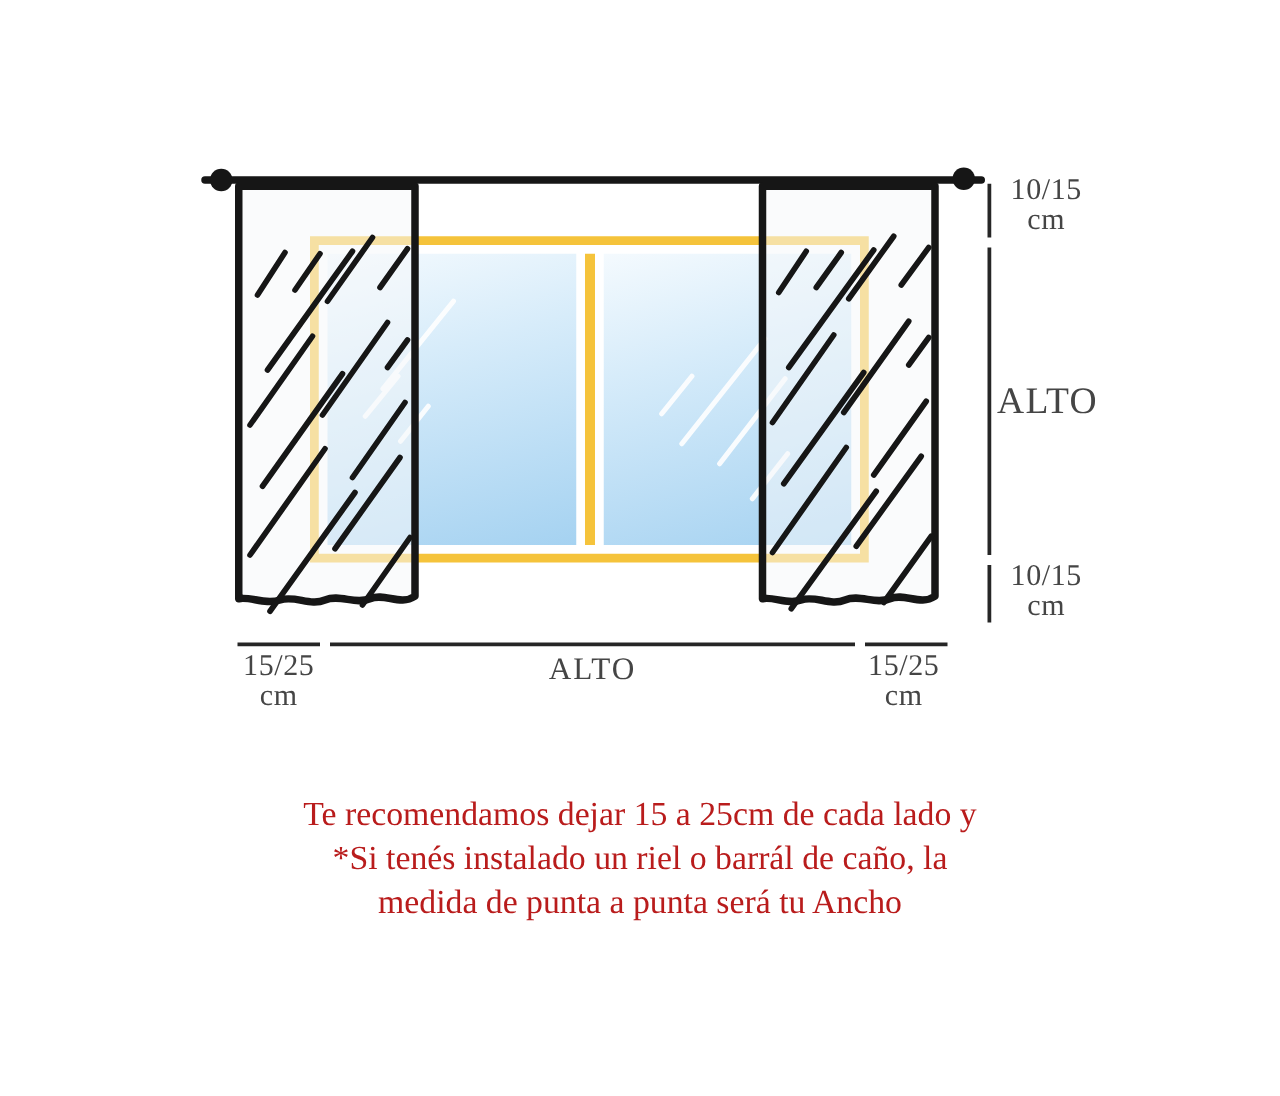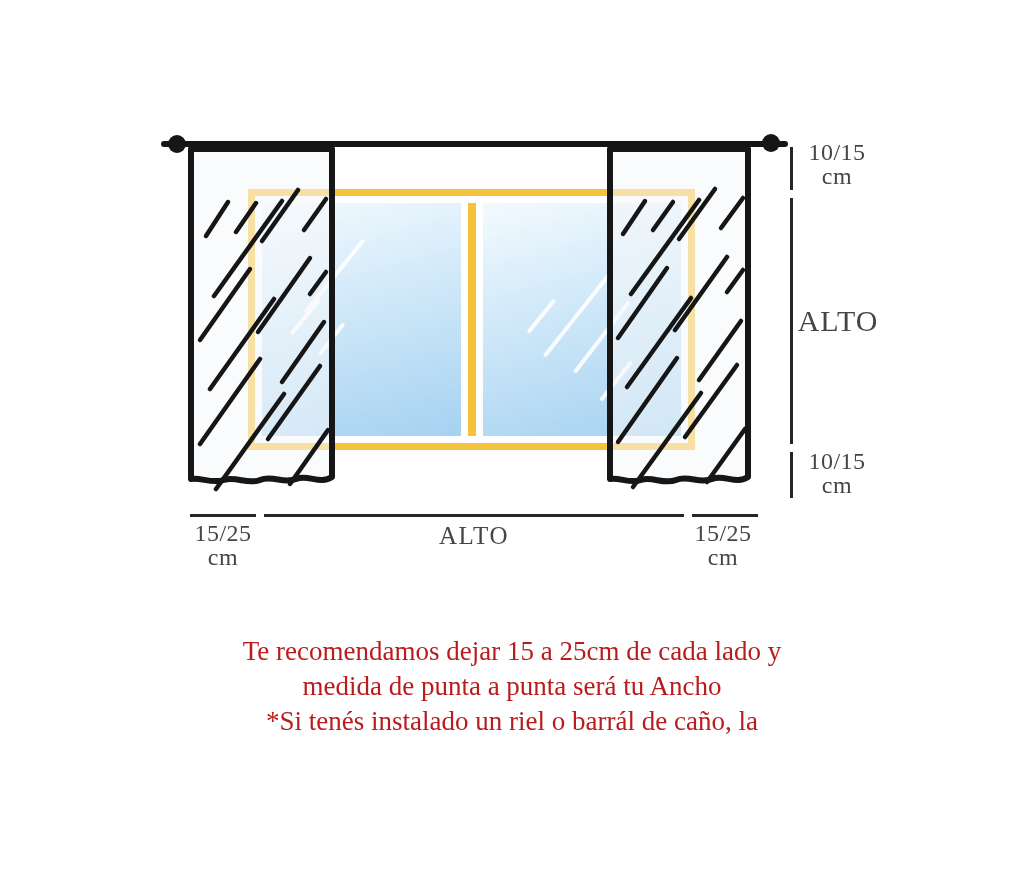--- a/index.html
+++ b/index.html
@@ -191,17 +191,17 @@
 
   <div class="abs dim-label lbl-ancho">ALTO</div>
 
   <div class="abs dim-label lbl-right-side">
     <span>15/25</span>
     <span class="unit">cm</span>
   </div>
 
   <div class="abs note">
     <div>Te recomendamos dejar 15 a 25cm de cada lado y</div>
+    <div>*Si tenés instalado un riel o barrál de caño, la</div>
     <div>medida de punta a punta será tu Ancho</div>
-    <div>*Si tenés instalado un riel o barrál de caño, la</div>
   </div>
 
 </div>
 
 </body></html>

